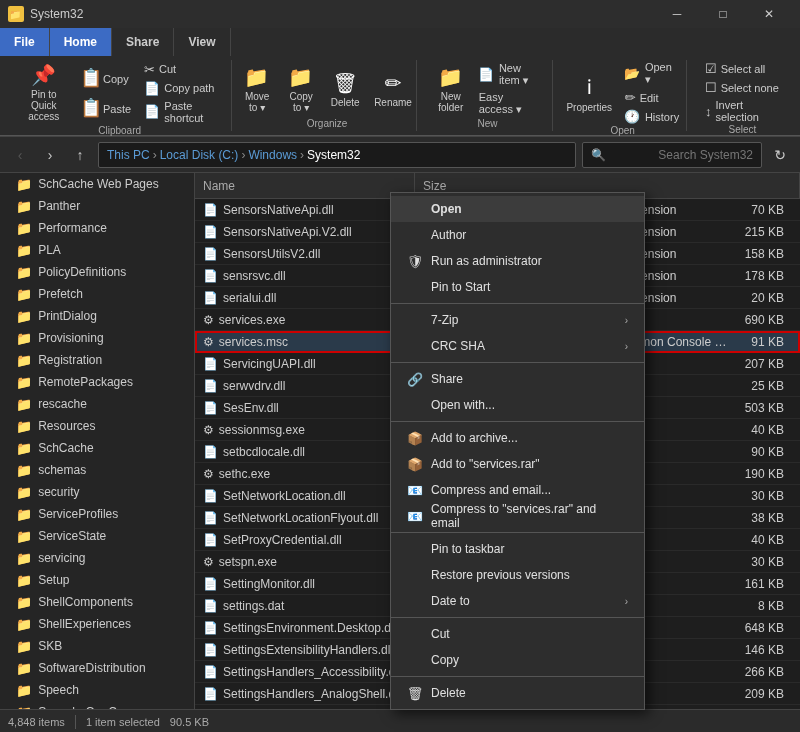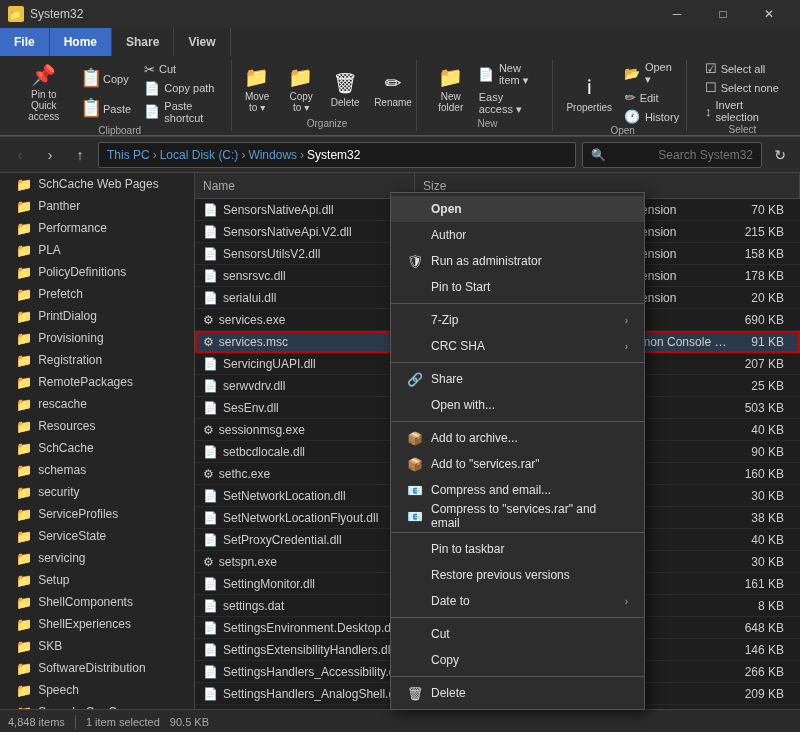--- a/index.html
+++ b/index.html
@@ -639,21 +639,21 @@
     <div class="file-cell col-type"></div>
     <div class="file-cell col-size">90 KB</div>
   </div>
         <div class="file-row">
     <div class="file-cell file-name-cell">
       <span class="file-icon">⚙</span>
       <span>sethc.exe</span>
     </div>
     <div class="file-cell col-modified"></div>
     <div class="file-cell col-type"></div>
-    <div class="file-cell col-size">160 KB</div>
+    <div class="file-cell col-size">190 KB</div>
   </div>
         <div class="file-row">
     <div class="file-cell file-name-cell">
       <span class="file-icon">📄</span>
       <span>SetNetworkLocation.dll</span>
     </div>
     <div class="file-cell col-modified"></div>
     <div class="file-cell col-type"></div>
     <div class="file-cell col-size">30 KB</div>
   </div>

